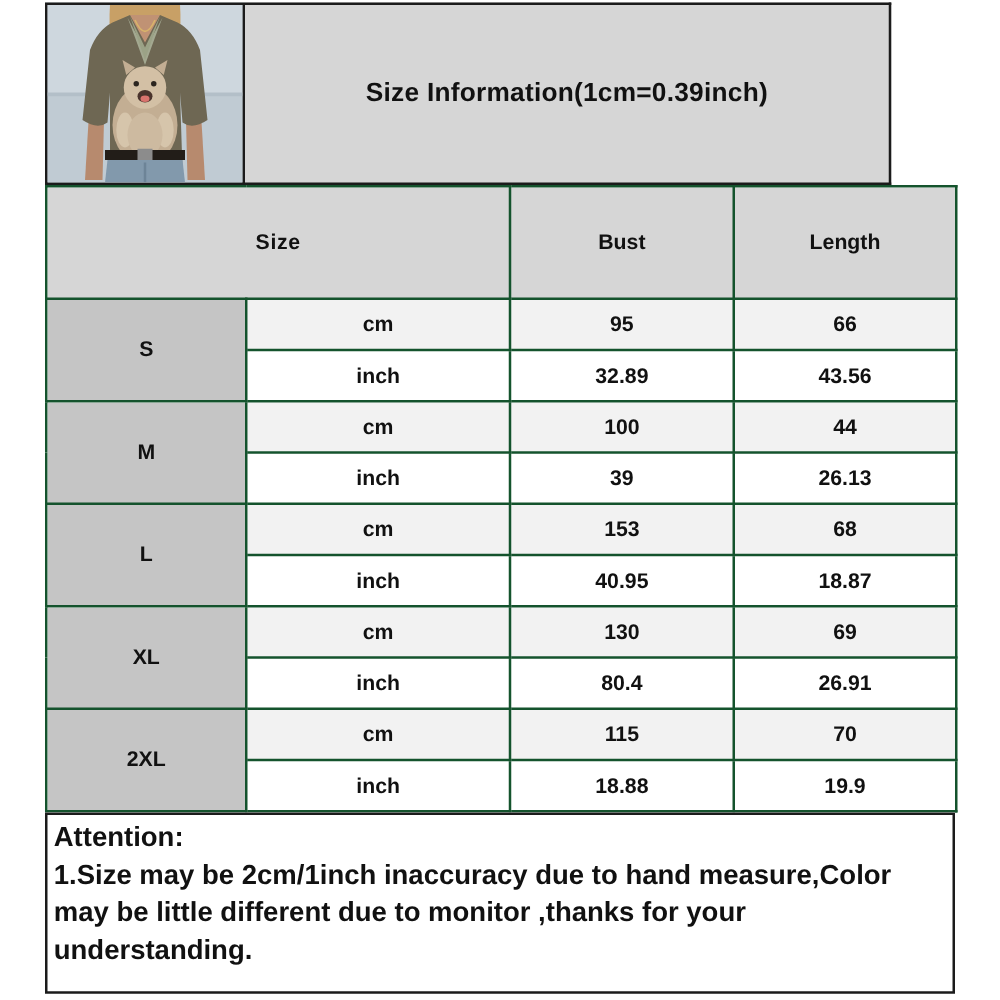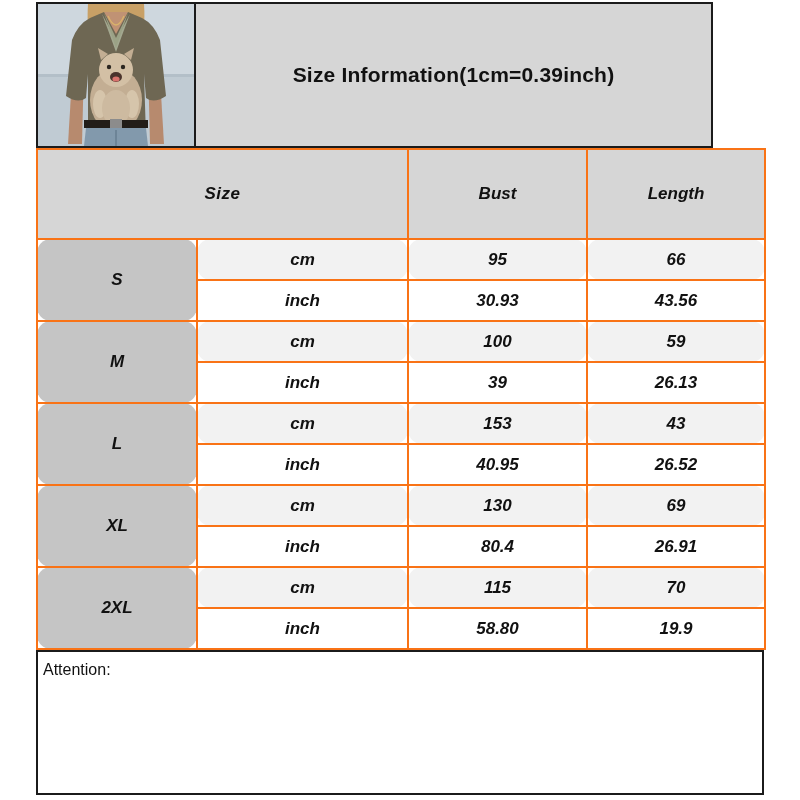--- a/index.html
+++ b/index.html
@@ -48,50 +48,49 @@
   }
 
   
   table.size-table {
     border-collapse: collapse;
     width: 728px;
     table-layout: fixed;
     margin-top: 0;
   }
   table.size-table th, table.size-table td {
-    border: 2px solid #f97316;
+    border: 2px solid #14532d;
     text-align: center;
     vertical-align: middle;
     padding: 0;
     font-weight: bold;
     font-size: 17px;
     overflow: hidden;
-    font-style: italic;
   }
   tr.head-row { height: 90px; }
   tr.head-row th { background: #d6d6d6; }
   th.size-h { font-size: 38px; letter-spacing: 0.5px; }
   tr.cm-row  { height: 41px; }
   tr.inch-row{ height: 41px; }
-  tr.cm-row td   { background: #f2f2f2; border-radius: 14px; }
+  tr.cm-row td   { background: #f2f2f2; }
   tr.inch-row td { background: #ffffff; }
   td.size-label  { background: #c5c5c5 !important; font-size: 17px; }
 
   
   .attention {
     box-sizing: border-box;
     width: 728px;
     height: 145px;
     border: 2px solid #1b1b1b;
     margin-top: 0;
     background: #ffffff;
     padding: 3px 10px 0 5px;
-    font-size: 16px;
+    font-size: 22px;
     line-height: 30px;
-    font-weight: normal;
+    font-weight: bold;
   }
 </style>
 </head>
 <body>
 
 <div class="sheet">
 
   <div class="top">
     <div class="photo">
       <svg viewBox="0 0 156 142" preserveAspectRatio="none">
@@ -153,46 +152,46 @@
     </tr>
 
     <tr class="cm-row">
       <td rowspan="2" class="size-label">S</td>
       <td>cm</td>
       <td>95</td>
       <td>66</td>
     </tr>
     <tr class="inch-row">
       <td>inch</td>
-      <td>30.93</td>
+      <td>32.89</td>
       <td>43.56</td>
     </tr>
 
     <tr class="cm-row">
       <td rowspan="2" class="size-label">M</td>
       <td>cm</td>
       <td>100</td>
-      <td>59</td>
+      <td>44</td>
     </tr>
     <tr class="inch-row">
       <td>inch</td>
       <td>39</td>
       <td>26.13</td>
     </tr>
 
     <tr class="cm-row">
       <td rowspan="2" class="size-label">L</td>
       <td>cm</td>
       <td>153</td>
-      <td>43</td>
+      <td>68</td>
     </tr>
     <tr class="inch-row">
       <td>inch</td>
       <td>40.95</td>
-      <td>26.52</td>
+      <td>18.87</td>
     </tr>
 
     <tr class="cm-row">
       <td rowspan="2" class="size-label">XL</td>
       <td>cm</td>
       <td>130</td>
       <td>69</td>
     </tr>
     <tr class="inch-row">
       <td>inch</td>
@@ -201,23 +200,24 @@
     </tr>
 
     <tr class="cm-row">
       <td rowspan="2" class="size-label">2XL</td>
       <td>cm</td>
       <td>115</td>
       <td>70</td>
     </tr>
     <tr class="inch-row">
       <td>inch</td>
-      <td>58.80</td>
+      <td>18.88</td>
       <td>19.9</td>
     </tr>
   </tbody>
     </table>
 
   <div class="attention">
     <div>Attention:</div>
+    <div>1.Size may be 2cm/1inch inaccuracy due to hand measure,Color may be little different due to monitor ,thanks for your understanding.</div>
   </div>
 
 </div>
 
 </body></html>

